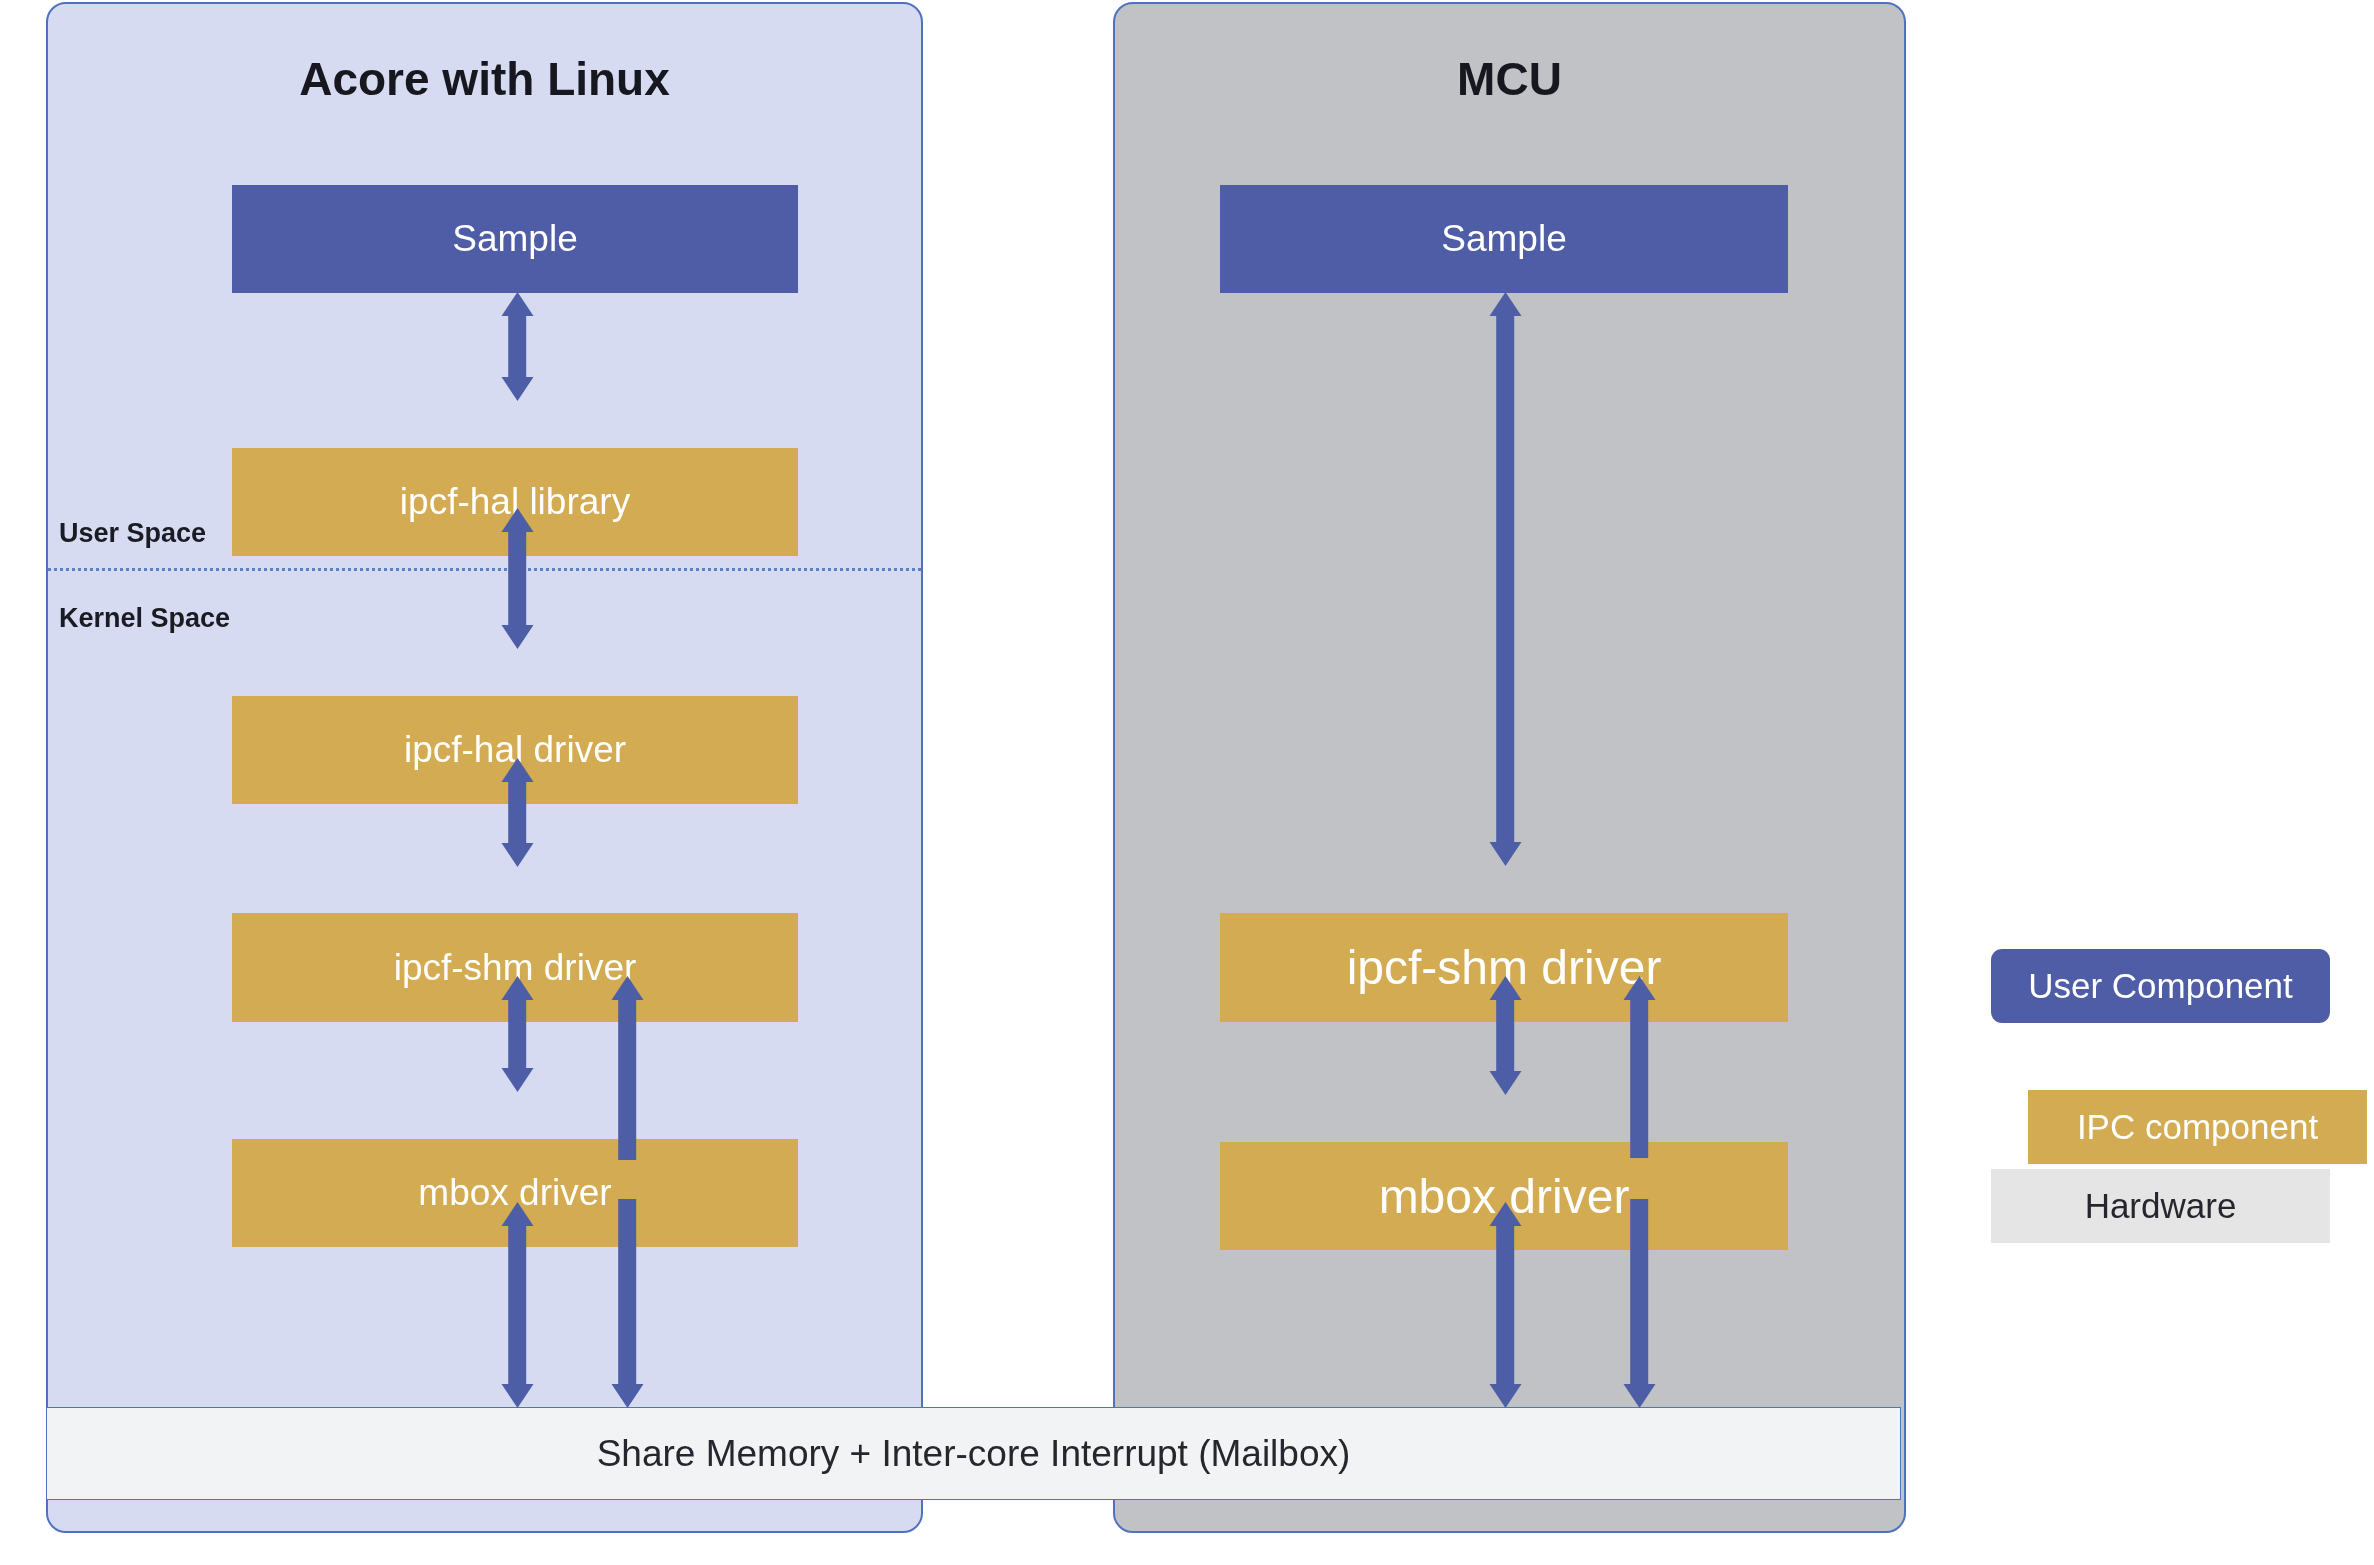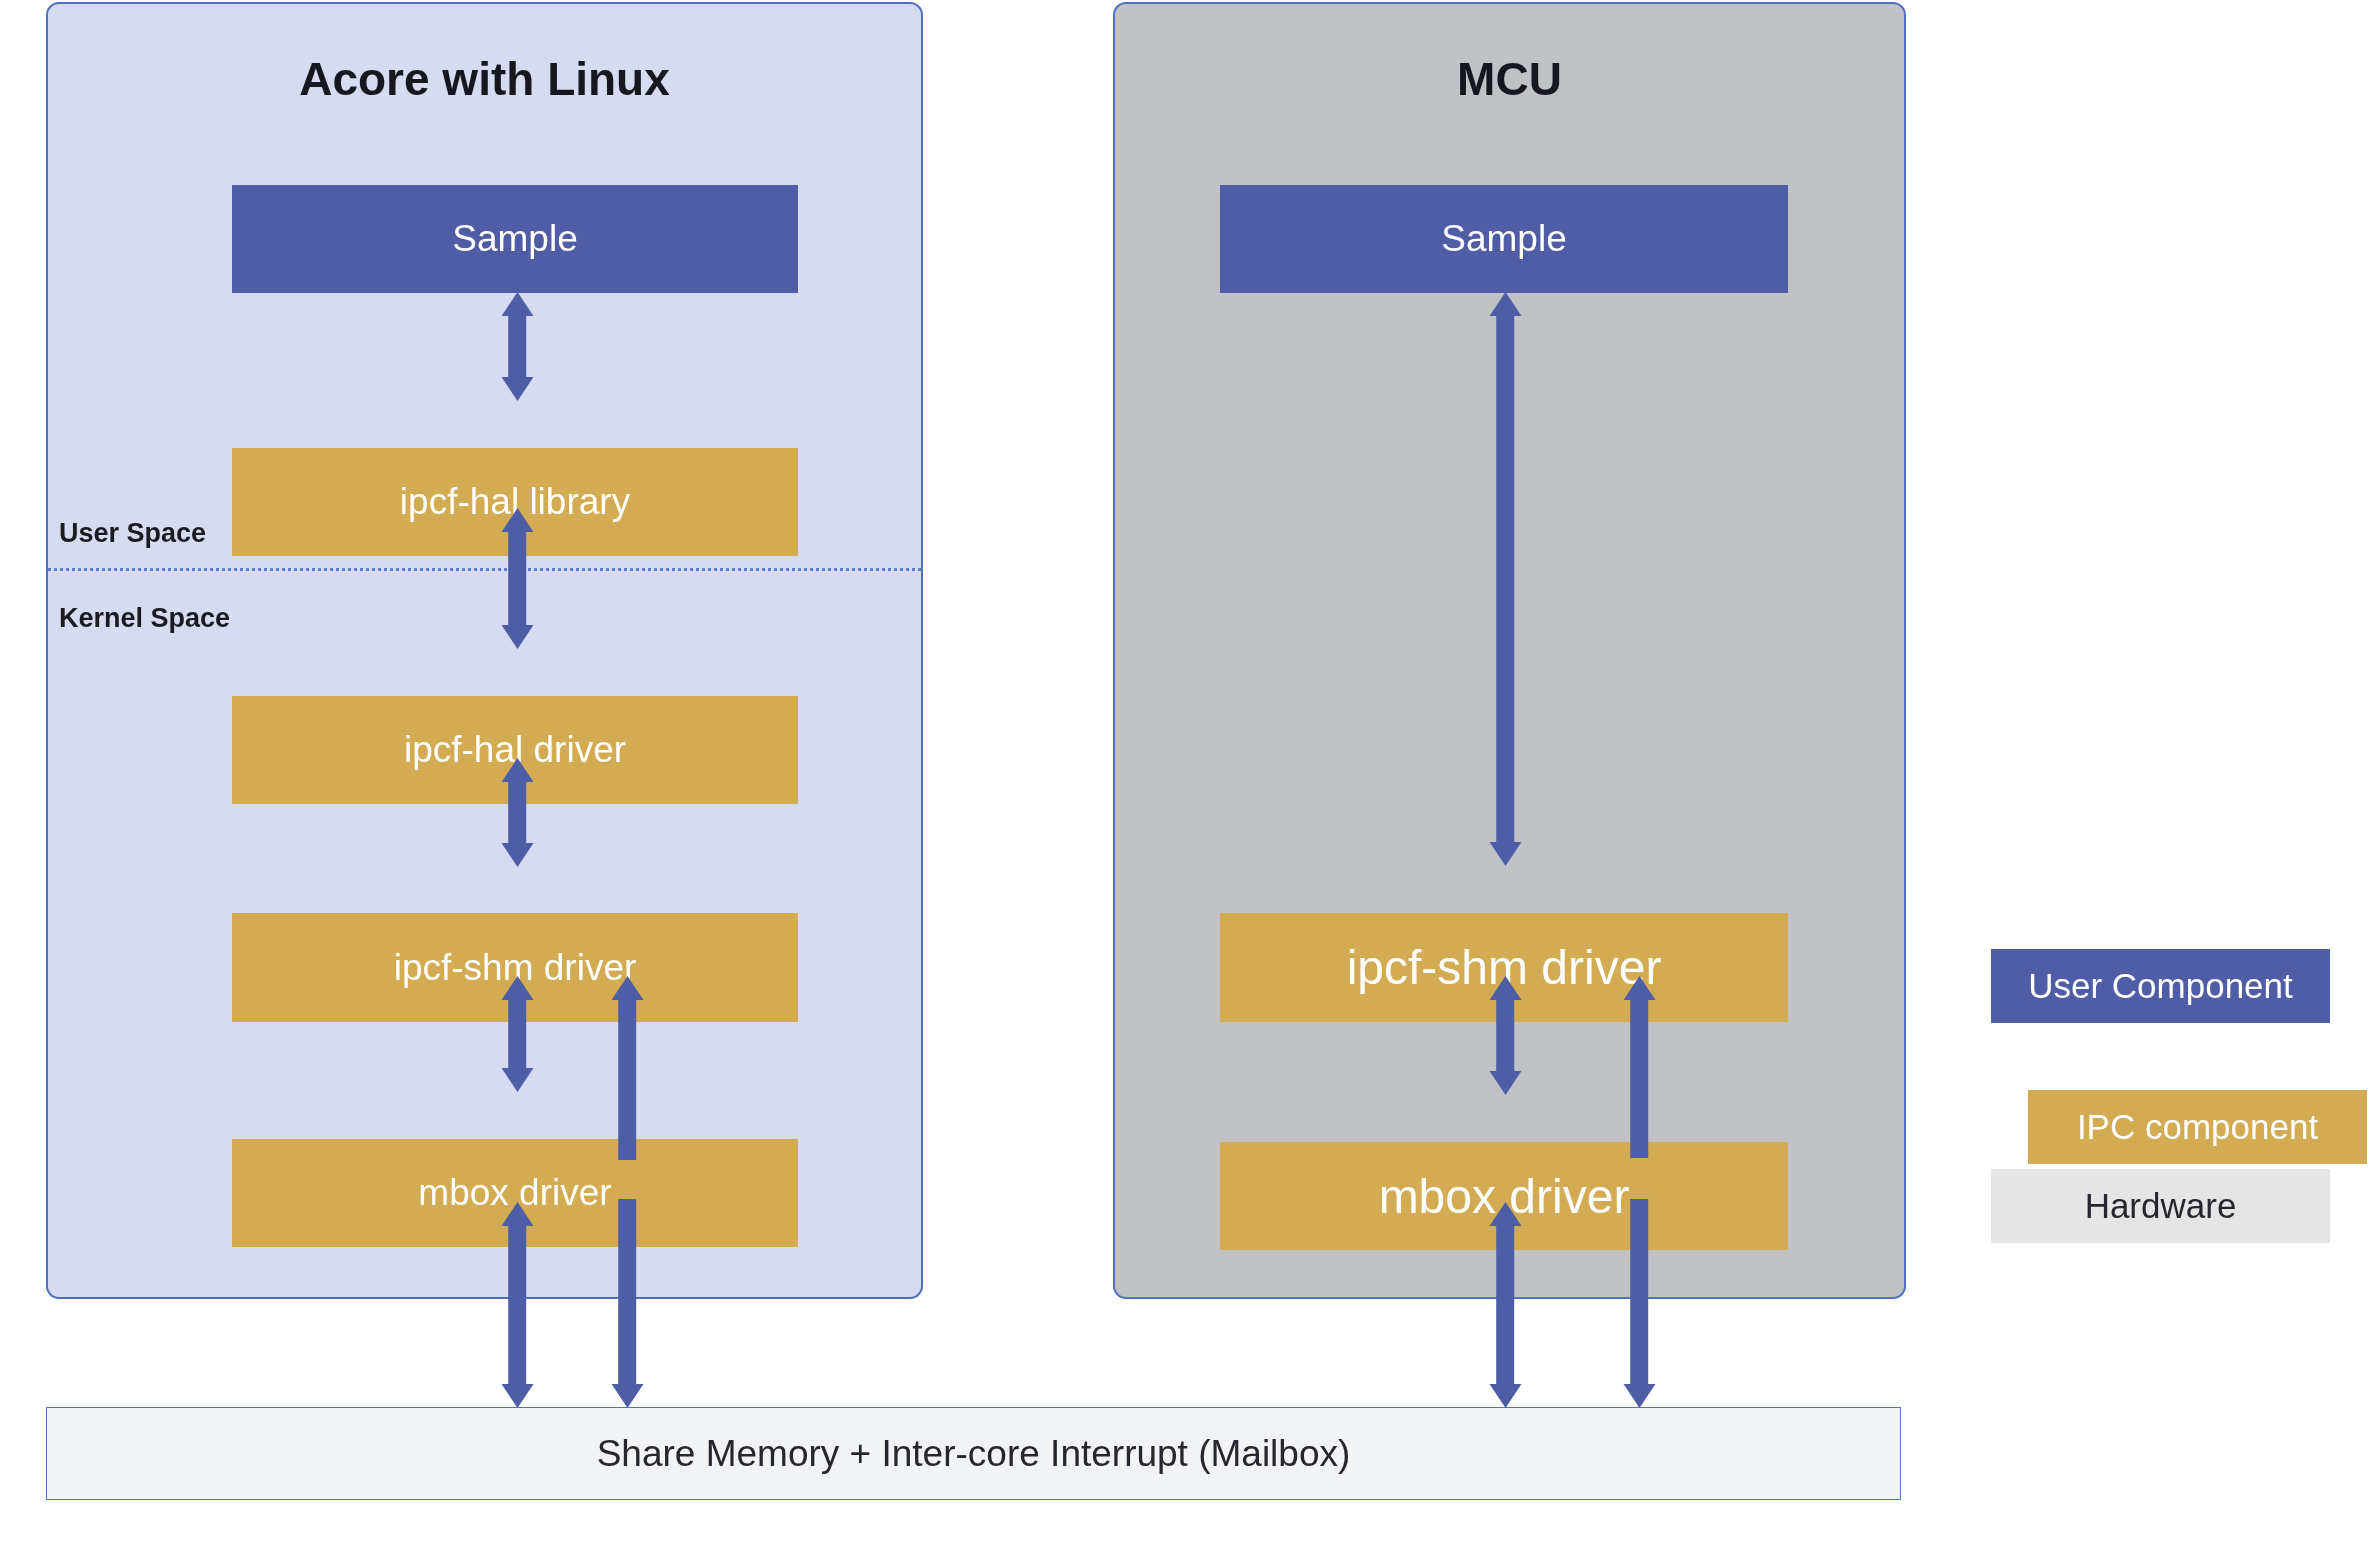--- a/index.html
+++ b/index.html
@@ -1,20 +1,20 @@
 <!DOCTYPE html>
 <html style="font-size:15px"><head>
 <meta charset="utf-8">
 <style>
   html,body{margin:0;padding:0;background:#ffffff;}
   body{font-family:"Liberation Sans","DejaVu Sans",sans-serif;}
   .stage{position:relative;width:2375px;height:1566px;background:#ffffff;overflow:hidden;}
 
   
-  .panel{position:absolute;top:1.9px;height:1297px;border:2.8px solid #5070c0;border-radius:13px;box-sizing:border-box;}
+  .panel{position:absolute;top:1.9px;height:1531px;border:2.8px solid #5070c0;border-radius:20px;box-sizing:border-box;}
   .panel-linux{left:46px;width:877px;background:#d7dbf2;}
   .panel-mcu{left:1113px;width:793px;background:#c0c2c6;}
   .panel-title{position:absolute;top:48px;left:0;width:100%;text-align:center;
                font-size:46px;font-weight:700;color:#17171f;letter-spacing:0px;}
 
   
   .box{position:absolute;display:flex;align-items:center;justify-content:center;
        color:#ffffff;z-index:1;box-sizing:border-box;}
   .box.user{background:#4e5da6;}
   .box.ipc{background:#d2ab52;margin-top:47px;}
@@ -42,21 +42,21 @@
 
   
   .hw-bar{position:absolute;left:46px;top:1407px;width:1855px;height:93px;
           background:#f2f3f5;border:1.9px solid #5273c4;box-sizing:border-box;
           display:flex;align-items:center;justify-content:center;
           font-size:37px;color:#26262e;z-index:1;}
 
   
   .legend-item{position:absolute;left:1991px;width:339px;height:74px;
                display:flex;align-items:center;justify-content:center;font-size:35px;}
-  .legend-user{top:949px;background:#4e5da6;color:#ffffff;}
+  .legend-user{top:949px;background:#4e5da6;color:#ffffff;border-radius:11px;}
   .legend-ipc{top:1090px;background:#d2ab52;color:#ffffff;margin-left:37px;}
   .legend-hw{top:1169px;background:#e5e5e5;color:#26262e;}
 </style>
 </head>
 <body>
 
 <div class="stage">
 
   <div class="panel panel-linux">
     <div class="panel-title">Acore with Linux</div>

